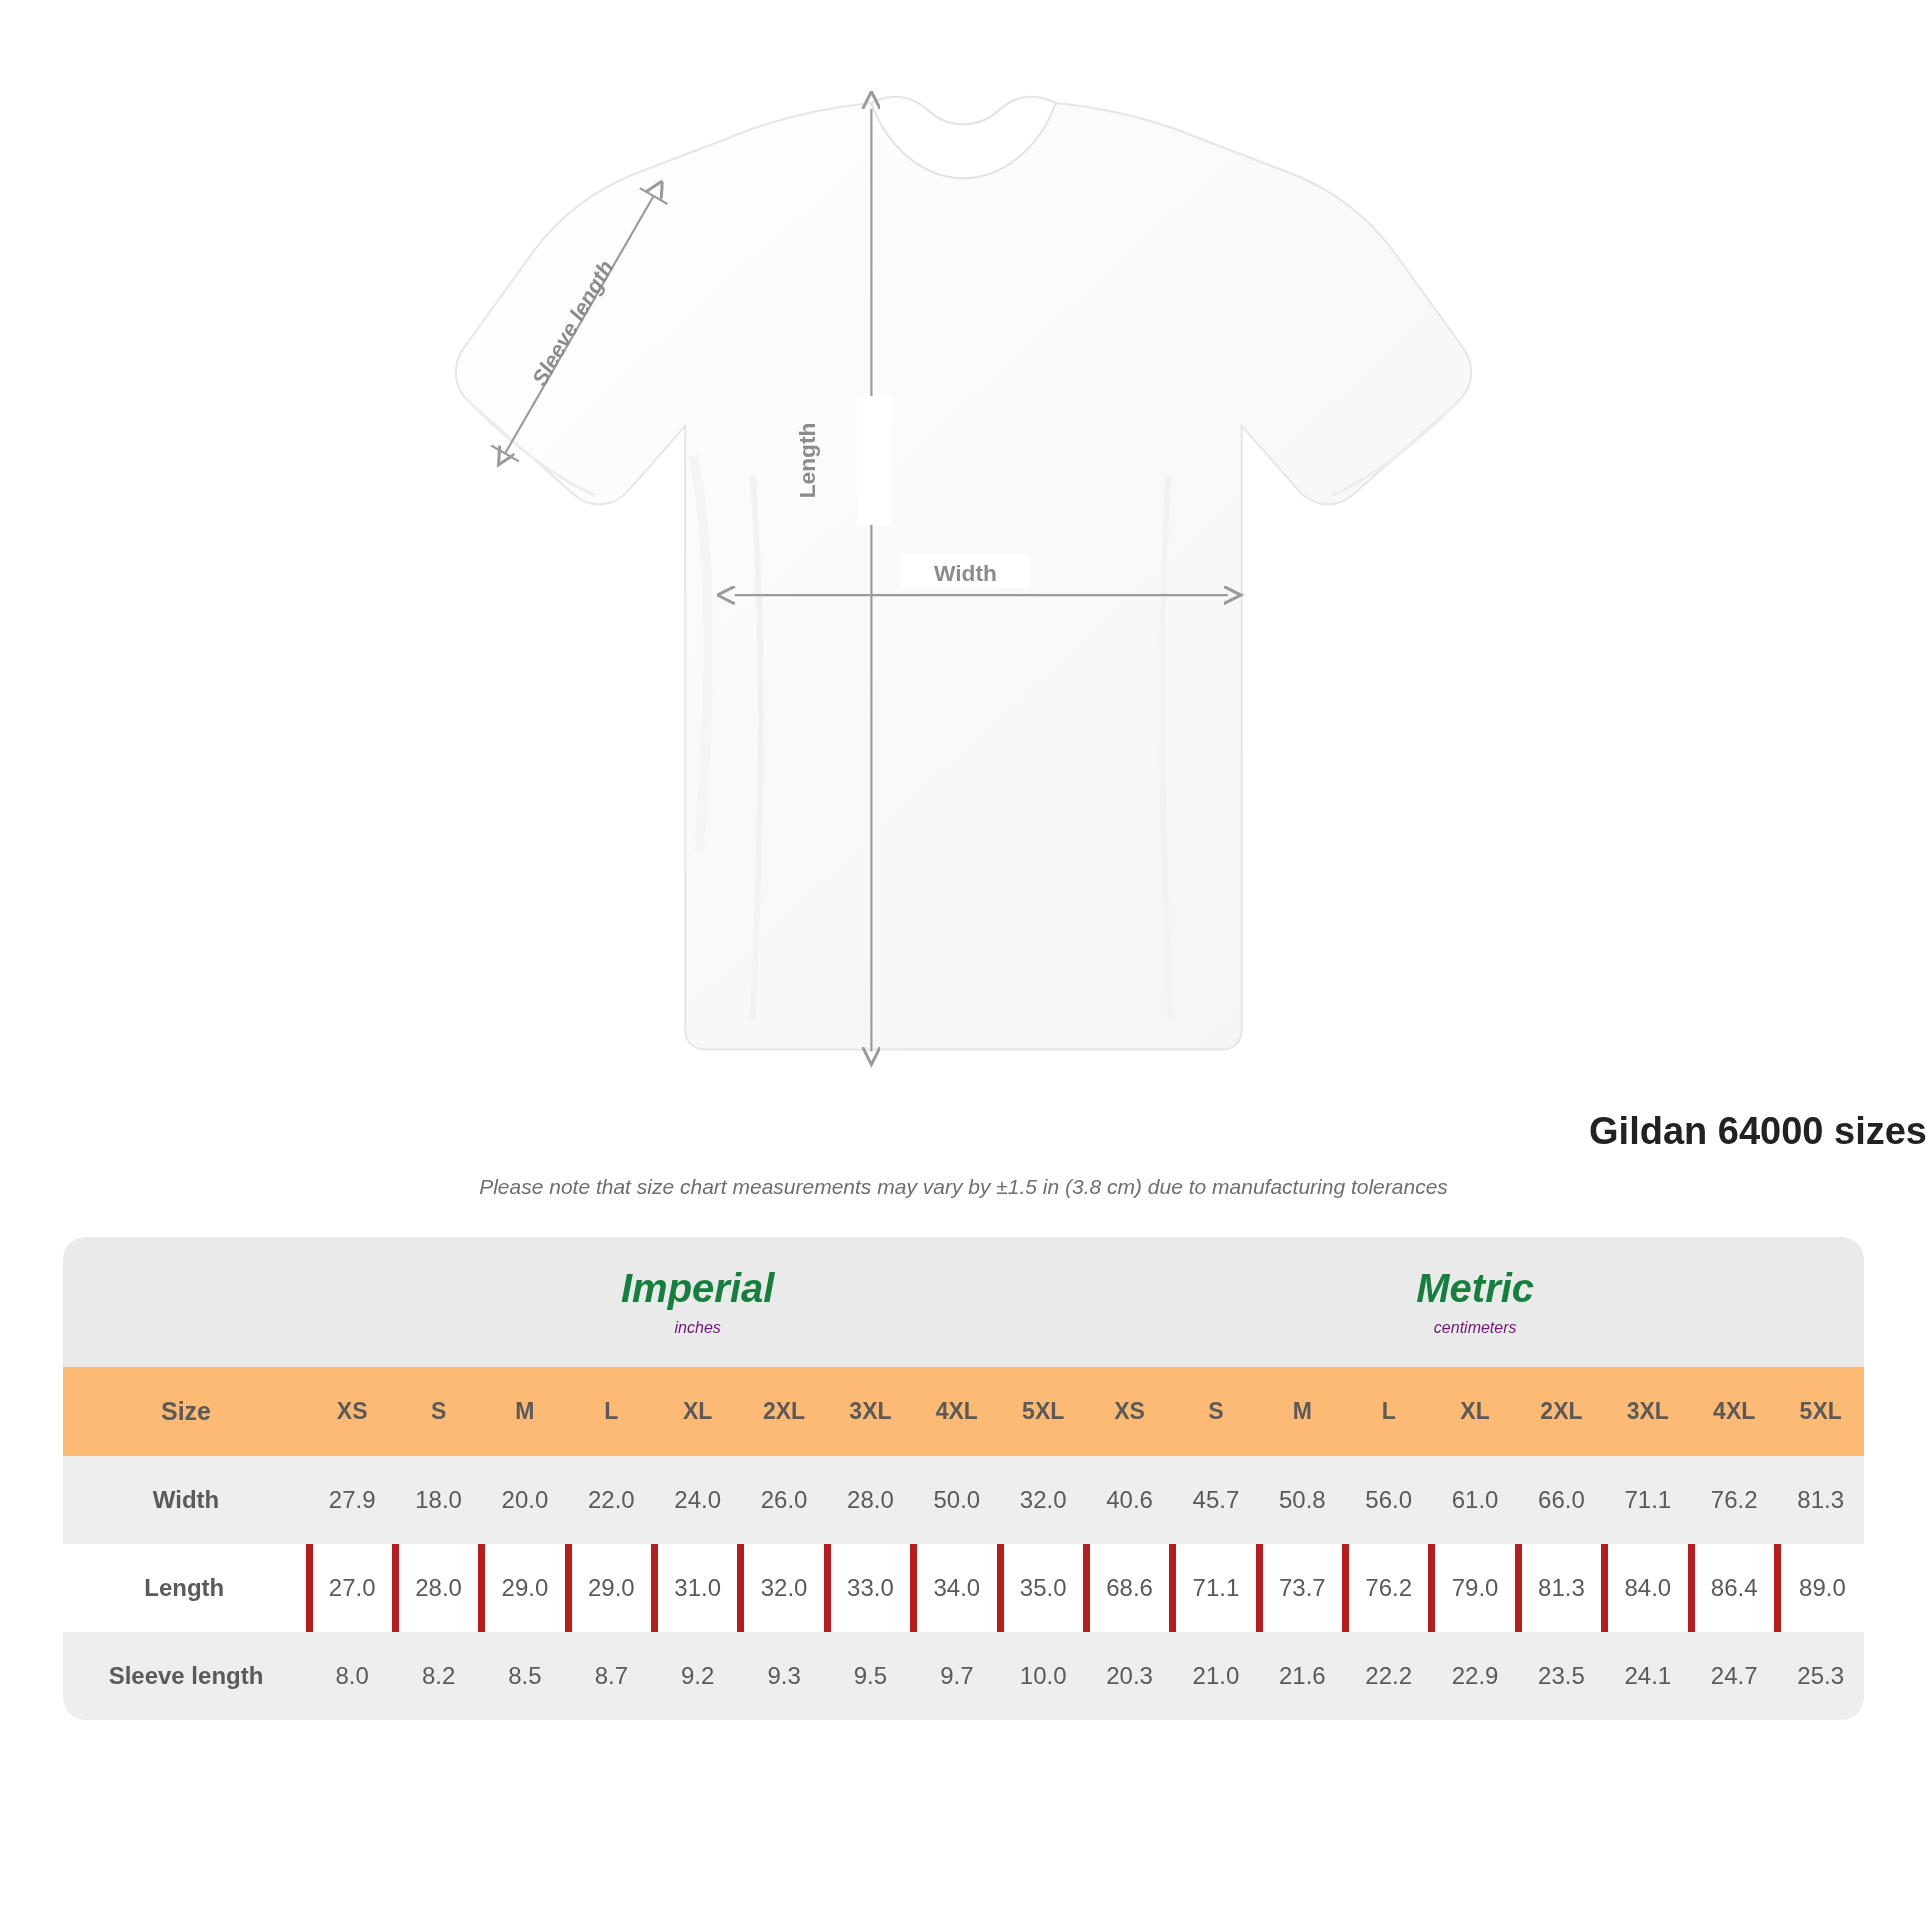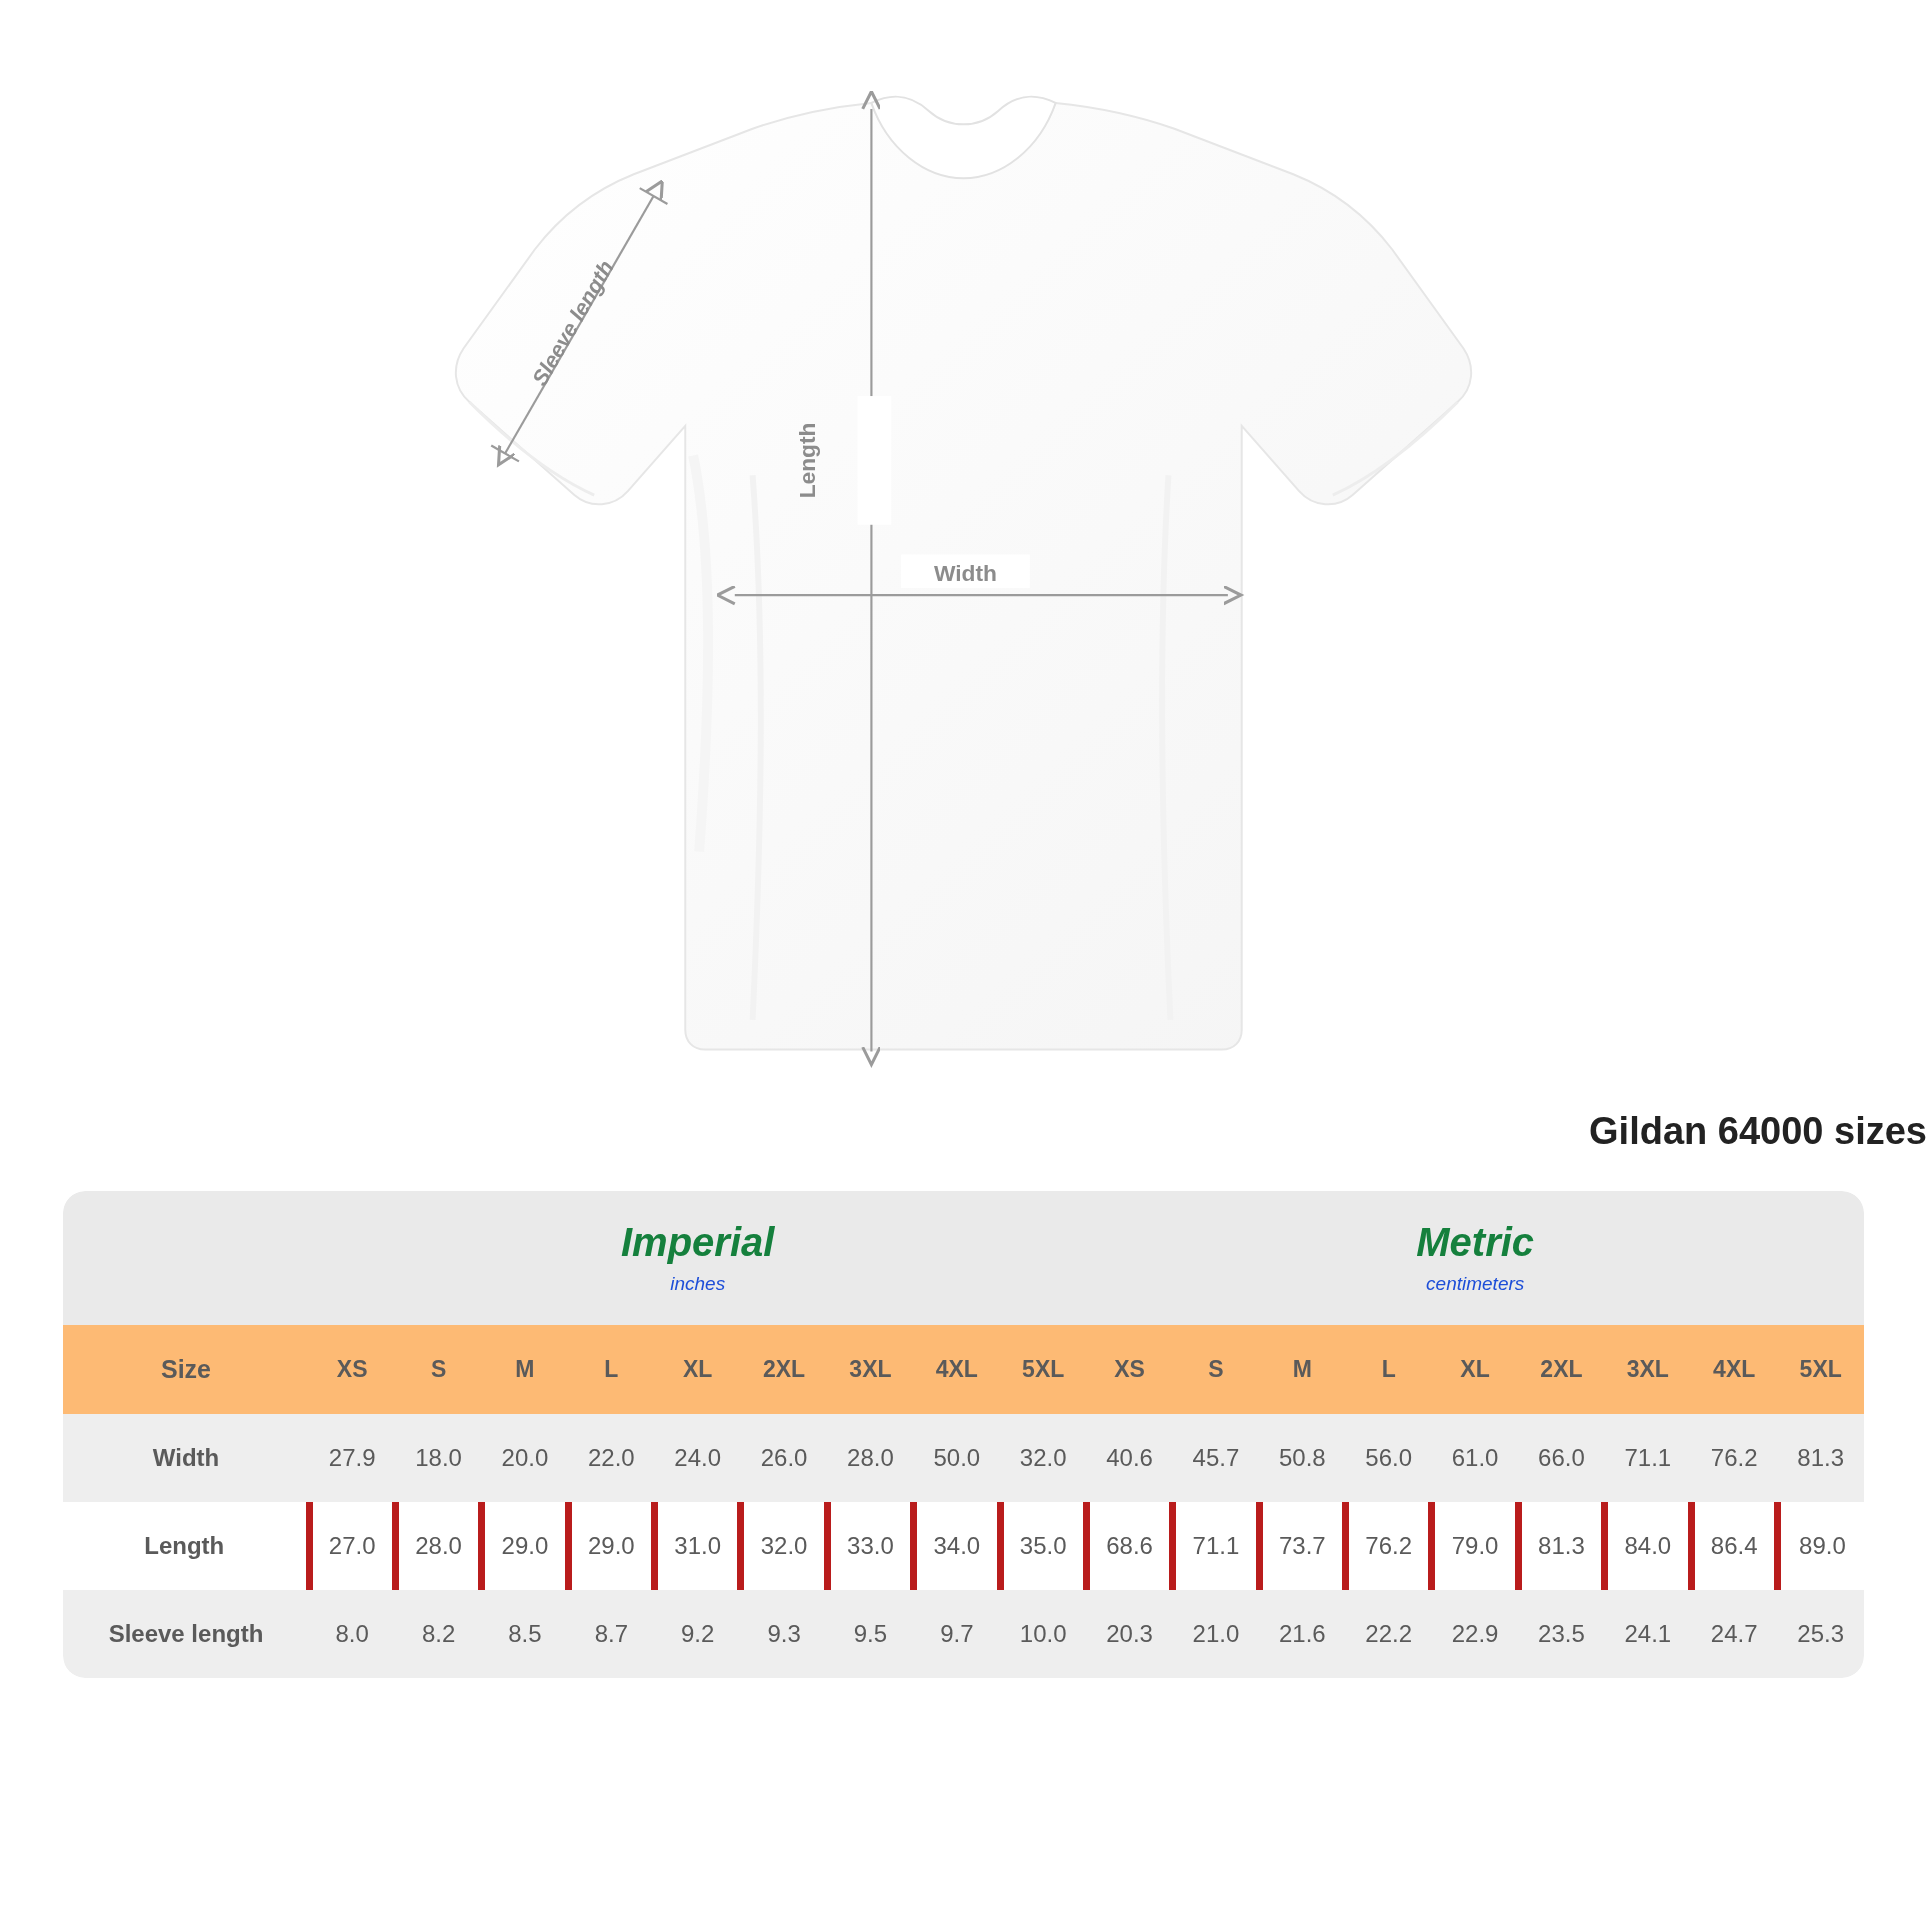--- a/index.html
+++ b/index.html
@@ -77,23 +77,23 @@
     padding: 26px 0 30px 0;
   }
   .unit-name {
     font-size: 40px;
     font-weight: bold;
     font-style: italic;
     color: #15803d;
     line-height: 1.25;
   }
   .unit-sub {
-    font-size: 19px;
+    font-size: 16px;
     font-style: italic;
-    color: #1d4ed8;
+    color: #701a75;
     margin-top: 6px;
   }
 
   
   .size-row td {
     background: #fdba74;
     padding: 30px 0;
     font-size: 24px;
     font-weight: bold;
     color: #5e5e5e;
@@ -203,20 +203,21 @@
         <line x1="660" y1="198" x2="510" y2="458" marker-start="url(#arrowStart)" marker-end="url(#arrowEnd)"></line>
         <line x1="646" y1="190" x2="674" y2="206"></line>
         <line x1="496" y1="450" x2="524" y2="466"></line>
       </g>
       <text x="585" y="330" transform="rotate(-60 585 330)" text-anchor="middle" font-family="Liberation Sans, sans-serif" font-size="22" font-weight="bold" font-style="italic" fill="#8c8c8c">Sleeve length</text>
     </svg>
   </div>
 
   <div class="title-block">
     <div class="chart-title">Gildan 64000 sizes</div>
+    <div class="chart-note">Please note that size chart measurements may vary by ±1.5 in (3.8 cm) due to manufacturing tolerances</div>
   </div>
 
   <div class="table-wrap">
     <table class="size-table">
       <colgroup>
         <col class="lbl-col">
       </colgroup>
       <tbody id="table-body">
           <tr class="unit-row">
             <td></td>

